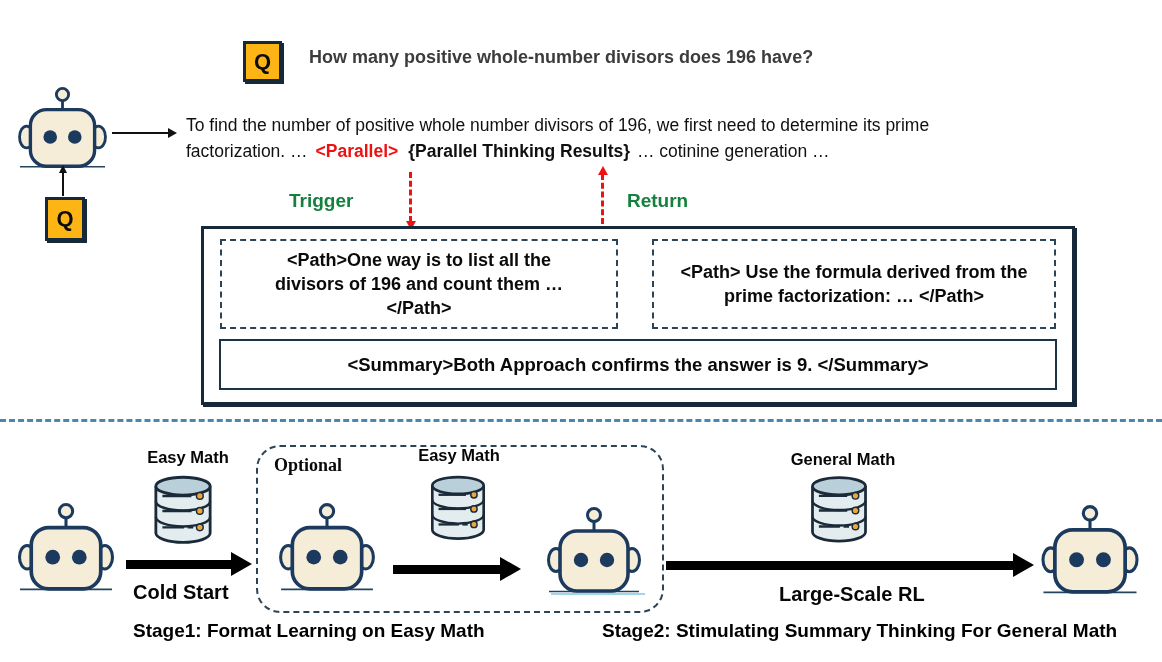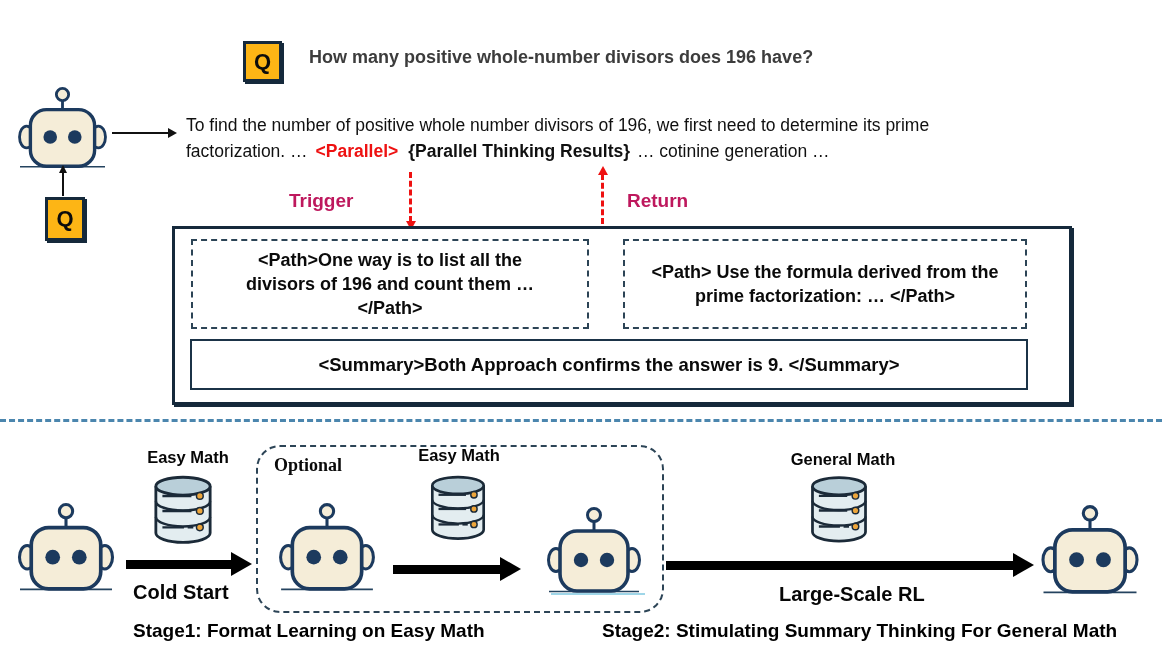--- a/index.html
+++ b/index.html
@@ -18,21 +18,21 @@
   }
 
   
   .title{font-size:18px;font-weight:bold;color:#3c3c3c;white-space:nowrap;}
 
   
   .answer{font-size:17.5px;line-height:1.5;color:#101010;white-space:nowrap;}
   .tag-red{color:#ee1111;font-weight:bold;margin:0 10px 0 8px;}
   .tag-bold{font-weight:bold;margin-right:2px;}
 
-  .flow-label{font-size:19px;font-weight:bold;color:#be185d;}
+  .flow-label{font-size:19px;font-weight:bold;color:#15803d;}
 
   
   .red-dash{width:0;height:50px;border-left:3px dashed #ee1111;}
   .red-dash.down::after{
     content:'';position:absolute;bottom:-8px;left:-6.5px;
     border-left:5px solid transparent;border-right:5px solid transparent;
     border-top:9px solid #ee1111;
   }
   .red-dash.up::before{
     content:'';position:absolute;top:-8px;left:-6.5px;
@@ -137,21 +137,21 @@
   <div class="abs answer" style="left:186px;top:112px;">
     <span>To find the number of positive whole number divisors of 196, we first need to  determine its prime</span><br>
     <span>factorization. …</span><span class="tag-red">&lt;Parallel&gt;</span><span class="tag-bold">{Parallel Thinking Results}</span> <span>… cotinine generation …</span>
   </div>
 
   <div class="abs flow-label" style="left:289px;top:190px;">Trigger</div>
   <div class="abs red-dash down" style="left:409px;top:172px;"></div>
   <div class="abs red-dash up" style="left:601px;top:174px;"></div>
   <div class="abs flow-label" style="left:627px;top:190px;">Return</div>
 
-  <div class="abs outer-box" style="left:172px;top:226px;width:868px;height:173px;padding-left:26px;">
+  <div class="abs outer-box" style="left:201px;top:226px;width:868px;height:173px;">
     <div class="dash-box" style="left:16px;top:10px;width:394px;height:86px;">
       <div style="width:330px;">&lt;Path&gt;One way is to list all the divisors of 196 and count them …&lt;/Path&gt;</div>
     </div>
     <div class="dash-box" style="left:448px;top:10px;width:400px;height:86px;">
       <div style="width:382px;">&lt;Path&gt; Use the formula derived from the prime factorization: … &lt;/Path&gt;</div>
     </div>
     <div class="summary-box" style="left:15px;top:110px;width:834px;height:47px;">
       <div>&lt;Summary&gt;Both Approach confirms the answer is 9. &lt;/Summary&gt;</div>
     </div>
   </div>

